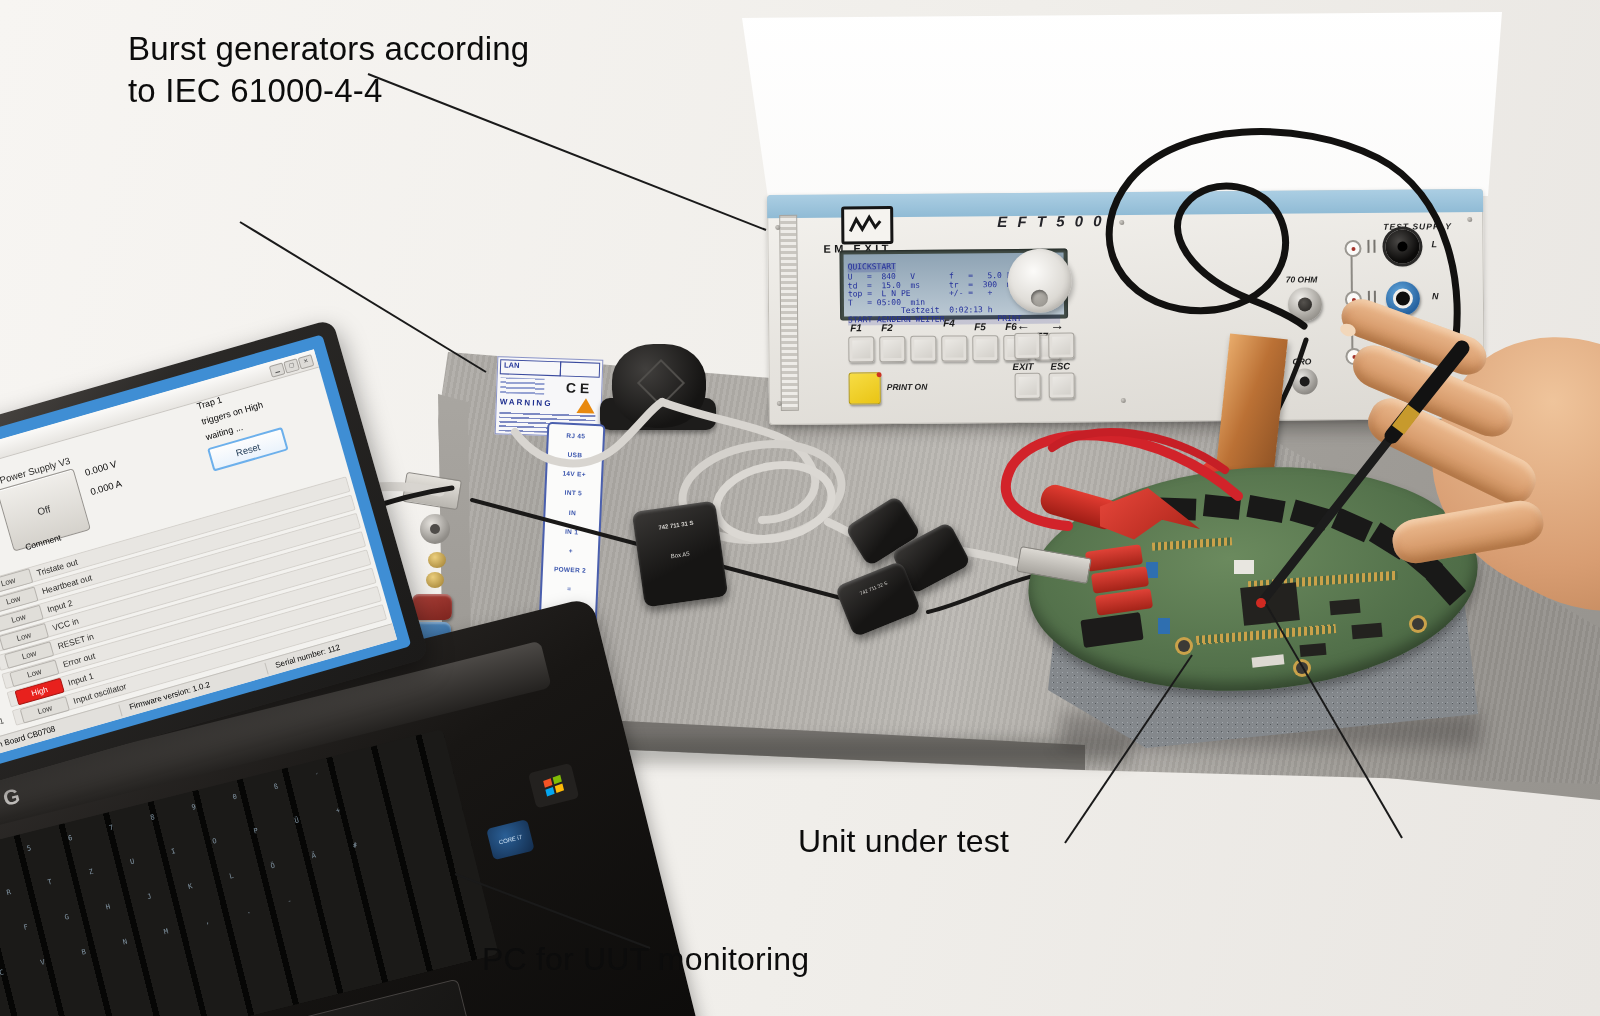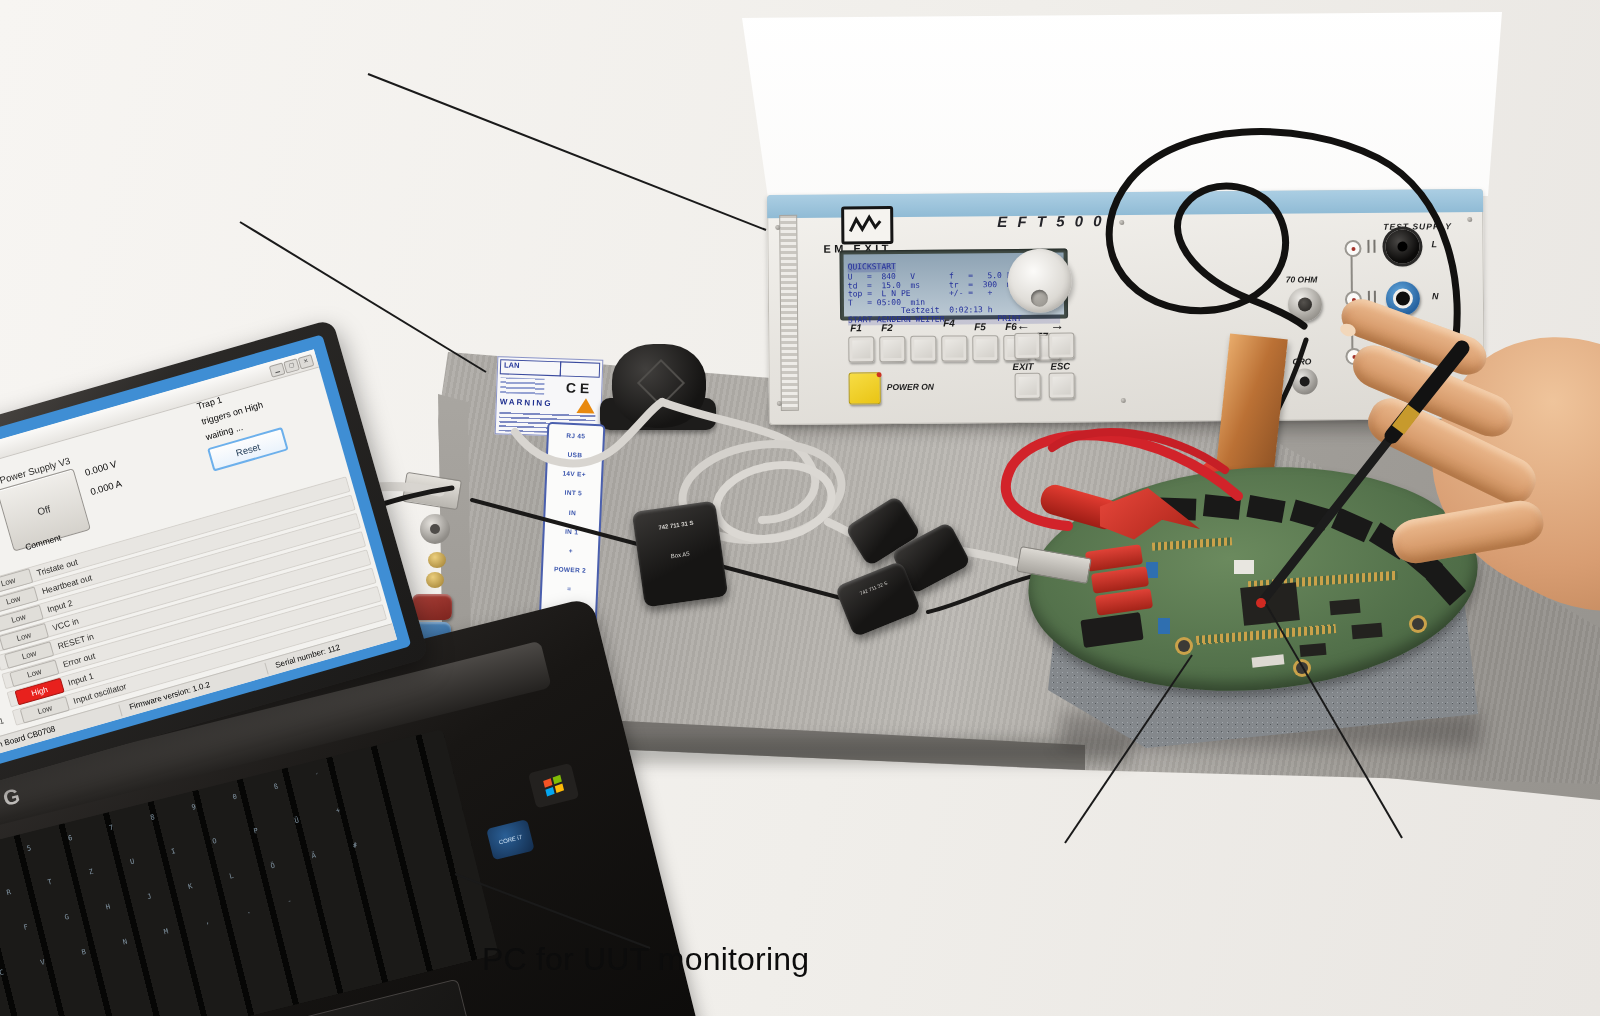--- a/index.html
+++ b/index.html
@@ -108,21 +108,21 @@
     <div class="abs k3" style="left:173px;top:142px;width:24px;height:24px"></div>
     <div class="abs k3" style="left:204px;top:142px;width:24px;height:24px"></div>
     <div class="abs k3" style="left:235px;top:142px;width:24px;height:24px"></div>
     <div class="abs k3" style="left:266px;top:142px;width:24px;height:24px"></div>
 
     <div class="abs" style="left:80px;top:178px;width:30px;height:30px;
          background:linear-gradient(150deg,#f7dd45,#e9c414);border:1px solid #b49a10;border-radius:3px;
          box-shadow:1px 2px 2px rgba(0,0,0,.3)"></div>
     <div class="abs" style="left:108px;top:178px;width:5px;height:5px;
          border-radius:50%;background:#cc3322"></div>
-    <div class="abs flab" style="left:118px;top:188px;font-size:8.5px">POWER ON</div>
+    <div class="abs flab" style="left:118px;top:188px;font-size:8.5px">PRINT ON</div>
 
     <div class="abs" style="left:240px;top:56px;width:64px;height:64px;border-radius:50%;
          background:radial-gradient(circle at 40% 35%,#fcfbf9,#d7d4ce 70%,#c1beb8);
          box-shadow:2px 3px 5px rgba(0,0,0,.25),inset -2px -3px 6px rgba(0,0,0,.14)"></div>
     <div class="abs" style="left:263px;top:97px;width:17px;height:17px;border-radius:50%;
          background:radial-gradient(circle at 40% 35%,#b2afa9,#96938d);box-shadow:inset 1px 2px 3px rgba(0,0,0,.4)"></div>
     <div class="abs flab" style="left:248px;top:124px;font-size:14px">←</div>
     <div class="abs flab" style="left:282px;top:124px;font-size:14px">→</div>
     <div class="abs k3" style="left:246px;top:140px;width:24px;height:24px"></div>
     <div class="abs k3" style="left:280px;top:140px;width:24px;height:24px"></div>
@@ -475,15 +475,20 @@
   <svg class="abs" style="left:0;top:0;pointer-events:none" width="1600" height="1016">
     <g stroke="#1a1a1a" stroke-width="2">
       <line x1="368" y1="74" x2="766" y2="230"></line>
       <line x1="240" y1="222" x2="486" y2="372"></line>
       <line x1="1065" y1="843" x2="1192" y2="655"></line>
       <line x1="1402" y1="838" x2="1266" y2="604"></line>
       <line x1="455" y1="874" x2="650" y2="948"></line>
     </g>
   </svg>
 
+  <div class="abs ann" style="left:128px;top:28px">
+    <div>Burst generators according</div>
+    <div>to IEC 61000-4-4</div>
+  </div>
+  <div class="abs ann" style="left:798px;top:820px;font-size:32px">Unit under test</div>
   <div class="abs ann" style="left:482px;top:938px;font-size:32px">PC for UUT monitoring</div>
 
 </div>
 
 </body></html>

